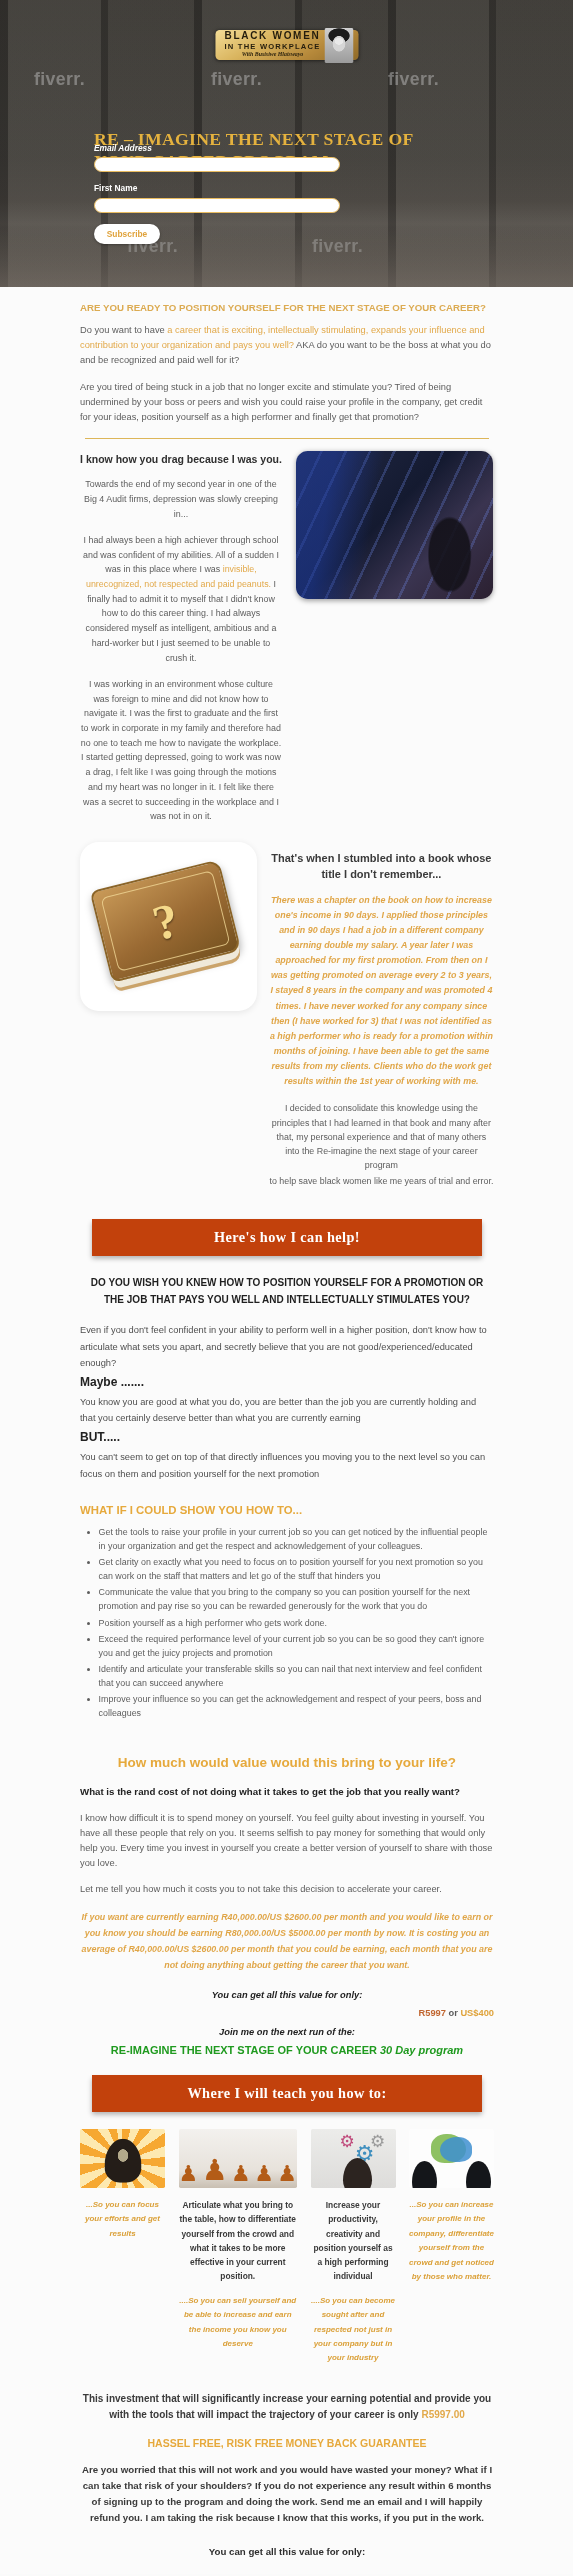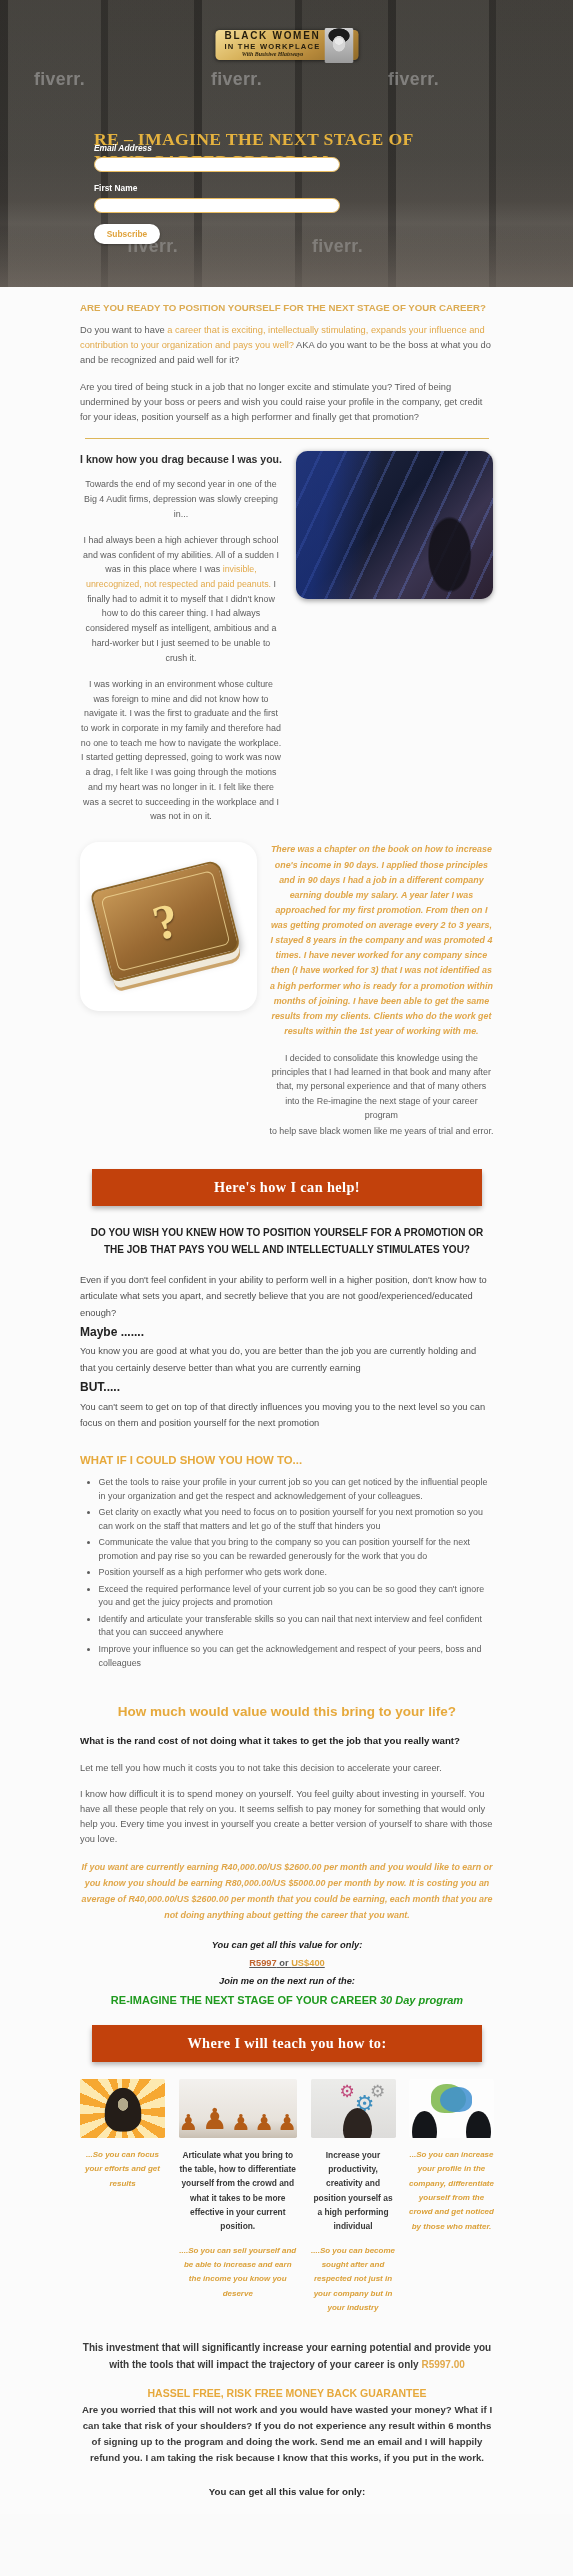--- a/index.html
+++ b/index.html
@@ -89,21 +89,21 @@
   .wish .bold-line{font-weight:700;color:#222;font-size:12px;}
   .show-heading{font:700 11.4px "Liberation Sans",sans-serif;color:#e6a93c;margin:22px 0 10px;}
   ul.show-list{margin:0;padding-left:18.6px;}
   ul.show-list li{font:8.9px/1.55 "Liberation Sans",sans-serif;color:#5d5d5d;margin-bottom:2.5px;}
 
   
   .value-heading{font:700 13.5px "Liberation Sans",sans-serif;color:#e6a93c;text-align:center;margin:34px 0 15px;}
   .value-q{font:700 9.7px/1.5 "Liberation Sans",sans-serif;color:#222;margin:0 0 11.8px;}
   .cost-quote{font:italic 600 8.9px/1.8 "Liberation Sans",sans-serif;color:#e0a648;text-align:center;margin:3.4px 0 15px;}
   .center-bold-italic{font:italic 700 9.3px/1.6 "Liberation Sans",sans-serif;color:#222;text-align:center;margin:0 0 5px;}
-  .price-line{text-align:center;font:700 9.3px "Liberation Sans",sans-serif;margin:0 0 6.7px;text-decoration:underline;}
+  .price-line{text-align:right;font:700 9.3px "Liberation Sans",sans-serif;margin:0 0 6.7px;}
   .price-r{color:#c0652f;}
   .price-us{color:#dfa33b;}
   .program-line{text-align:center;font:700 11px "Liberation Sans",sans-serif;color:#1f9a1f;margin:1.7px 0 0;}
   .program-suffix{font-style:italic;}
 
   
   .columns{display:flex;gap:13.5px;padding-top:17px;}
   .col{flex:1;text-align:center;}
   .col-img{width:100%;height:59px;border-radius:1.7px;margin-bottom:10px;position:relative;overflow:hidden;}
   .img-sunburst{background:repeating-conic-gradient(from 0deg at 50% 55%,#f6a832 0 14deg,#fde9b0 14deg 28deg);}
@@ -127,21 +127,21 @@
   .img-talk .head-l{left:3.4px;}
   .img-talk .head-r{right:3.4px;}
   .img-talk .bubble-l{position:absolute;left:22px;top:5px;width:35px;height:29px;background:#7ab648;border-radius:50% 60% 55% 45%;opacity:.85;}
   .img-talk .bubble-r{position:absolute;right:22px;top:8.4px;width:32px;height:25px;background:#3e8fd0;border-radius:60% 50% 45% 55%;opacity:.85;}
   .col-title{font:700 8.4px/1.7 "Liberation Sans",sans-serif;color:#3a3a3a;margin:0 0 10px;}
   .col-benefit{font:italic 700 8px/1.8 "Liberation Sans",sans-serif;color:#dba13a;margin:0;}
 
   
   .invest{text-align:center;}
   .invest-p{font:700 10px/1.65 "Liberation Sans",sans-serif;color:#3b3b3b;margin:25px 0 13.5px;}
-  .guarantee{font:700 10.5px "Liberation Sans",sans-serif;color:#e6a93c;margin:0 0 3px;}
+  .guarantee{font:700 10.5px "Liberation Sans",sans-serif;color:#e6a93c;margin:0 0 13px;}
   .worried{font:700 9.7px/1.65 "Liberation Sans",sans-serif;color:#3b3b3b;margin:0 0 18.6px;}
   .invest-line{font:700 9.7px/1.5 "Liberation Sans",sans-serif;color:#2f2f2f;margin:0 0 15px;}
 </style>
 </head>
 <body>
 
 <div class="page">
 
   <header class="hero-top">
     <span class="watermark" style="left:34px;top:71px;">fiverr.</span>
@@ -188,20 +188,21 @@
       <div class="office-photo"></div>
     </div>
 
     <div class="book-section">
       <div class="book-visual">
         <div class="book">
           <div class="book-qmark">?</div>
         </div>
       </div>
       <div class="book-right">
+        <h3 class="book-heading">That's when I stumbled into a book whose title I don't remember...</h3>
         <p class="book-quote">There was a chapter on the book on how to increase one's income in 90 days. I applied those principles and in 90 days I had a job in a different company earning double my salary. A year later I was approached for my first promotion. From then on I was getting promoted on average every 2 to 3 years, I stayed 8 years in the company and was promoted 4 times. I have never worked for any company since then (I have worked for 3) that I was not identified as a high performer who is ready for a promotion within months of joining. I have been able to get the same results from my clients. Clients who do the work get results within the 1st year of working with me.</p>
         <p class="body" style="text-align:center;margin-bottom:1.7px;">I decided to consolidate this knowledge using the principles that I had learned in that book and many after that, my personal experience and that of many others into the Re-imagine the next stage of your career program</p>
         <p class="body" style="text-align:center;">to help save black women like me years of trial and error.</p>
       </div>
     </div>
   </section>
 
   <section class="content">
     <div class="gold-banner">
       <span>Here's how I can help!</span>
@@ -224,22 +225,22 @@
       <li>Position yourself as a high performer who gets work done.</li>
       <li>Exceed the required performance level of your current job so you can be so good they can't ignore you and get the juicy projects and promotion</li>
       <li>Identify and articulate your transferable skills so you can nail that next interview and feel confident that you can succeed anywhere</li>
       <li>Improve your influence so you can get the acknowledgement and respect of your peers, boss and colleagues</li>
     </ul>
   </section>
 
   <section class="content">
     <h3 class="value-heading">How much would value would this bring to your life?</h3>
     <p class="value-q">What is the rand cost of not doing what it takes to get the job that you really want?</p>
+    <p class="body">I know how difficult it is to spend money on yourself. You feel guilty about investing in yourself. You have all these people that rely on you. It seems selfish to pay money for something that would only help you. Every time you invest in yourself you create a better version of yourself to share with those you love.</p>
     <p class="body">Let me tell you how much it costs you to not take this decision to accelerate your career.</p>
-    <p class="body">I know how difficult it is to spend money on yourself. You feel guilty about investing in yourself. You have all these people that rely on you. It seems selfish to pay money for something that would only help you. Every time you invest in yourself you create a better version of yourself to share with those you love.</p>
     <p class="cost-quote">If you want are currently earning R40,000.00/US $2600.00  per month and you would like to earn or you know you should be earning R80,000.00/US $5000.00 per month by now. It is costing you an average of R40,000.00/US $2600.00 per month that you could be earning, each month that you are not doing anything about getting the career that you want.</p>
     <p class="center-bold-italic">You can get all this value for only:</p>
     <p class="price-line"><span class="price-r">R5997</span><span> or </span><span class="price-us">US$400</span></p>
     <p class="center-bold-italic">Join me on the next run of the:</p>
     <p class="program-line"><span>RE-IMAGINE THE NEXT STAGE OF YOUR CAREER</span><span class="program-suffix"> 30 Day program</span></p>
   </section>
 
   <section class="content">
     <div class="gold-banner">
       <span>Where I will teach you how to:</span>

